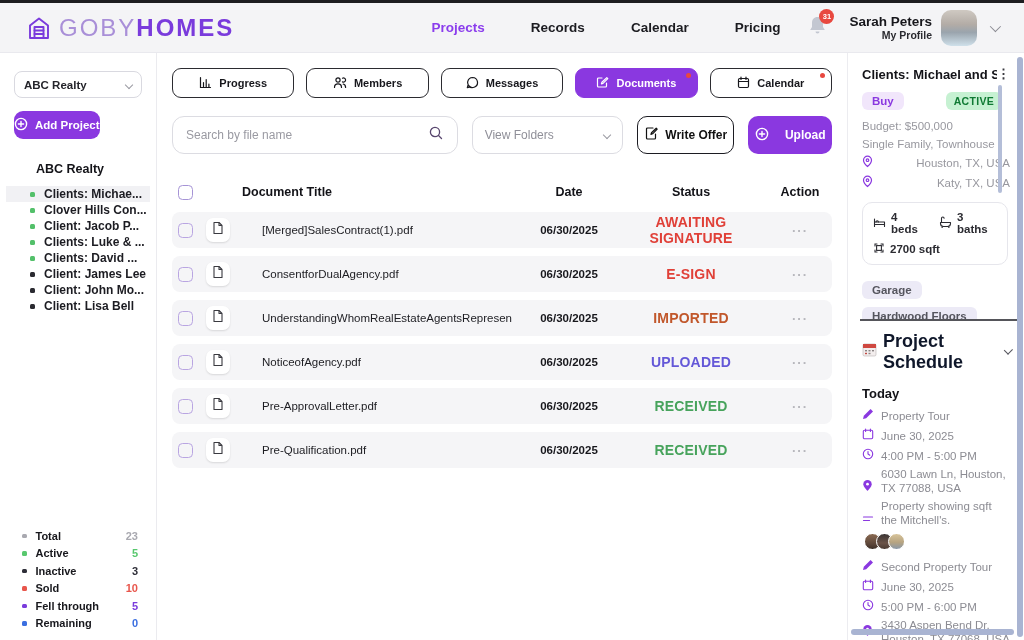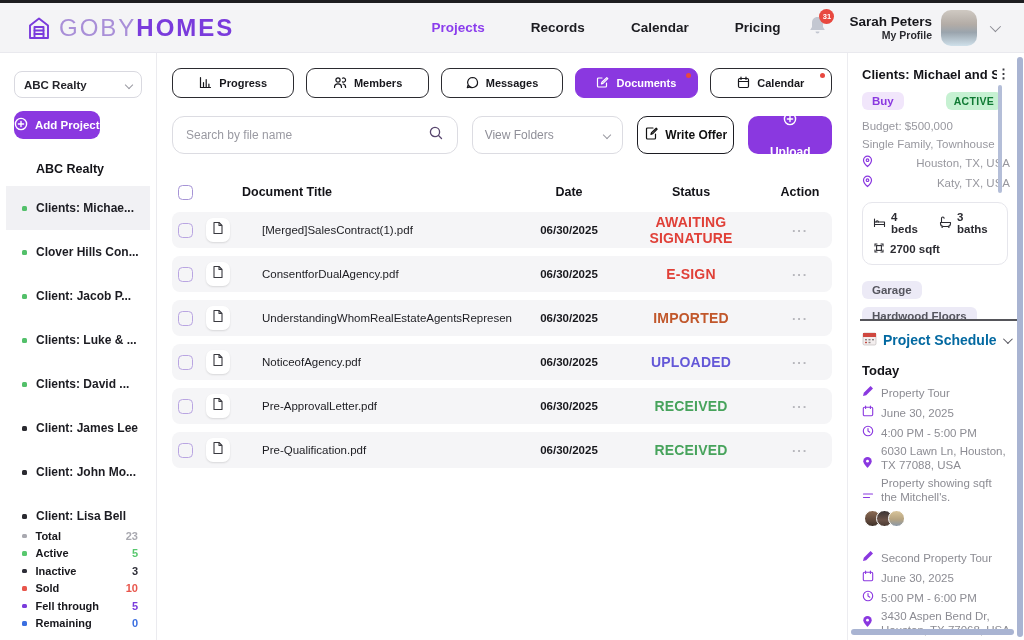--- a/index.html
+++ b/index.html
@@ -27,21 +27,21 @@
   .avatar { width:36px; height:36px; border-radius:10px; background:linear-gradient(180deg,#cfc9c2 0%,#b3aca6 40%,#9aa4ad 62%,#cfe0ea 100%); }
   .chev-down { width:8px; height:8px; border-right:1.6px solid #8b8b93; border-bottom:1.6px solid #8b8b93; transform:rotate(45deg) translateY(-2px); margin-left:4px; }
 
   
   .sidebar { position:absolute; top:53px; left:0; width:157px; bottom:0; background:#fff; border-right:1px solid #ebebef; }
   .realty-select { margin:18px 14px 0 14px; height:27px; border:1px solid #d9d9e0; border-radius:8px; background:#fff; display:flex; align-items:center; padding:0 9px; font-size:11.5px; font-weight:600; color:#25252b; cursor:pointer; }
   .realty-select .sel-chev { margin-left:auto; width:6px; height:6px; border-right:1.4px solid #9a9aa2; border-bottom:1.4px solid #9a9aa2; transform:rotate(45deg); }
   .add-project { margin:13px 14px 0 14px; height:28px; border:none; border-radius:9px; background:#8a38e0; color:#fff; font-size:11.5px; font-weight:700; display:flex; align-items:center; justify-content:center; gap:7px; cursor:pointer; font-family:inherit; }
   .group-title { margin:23px 0 0 36px; font-size:12.5px; font-weight:800; color:#131318; }
   .client-list { margin-top:10px; }
-  .client-item { display:flex; align-items:center; height:44px; margin:0 6px; padding-left:16px; border-radius:0; cursor:pointer; }
+  .client-item { display:flex; align-items:center; height:16px; margin:0 6px; padding-left:24px; border-radius:0; cursor:pointer; }
   .client-item.selected { background:#f1f1f4; }
   .client-dot { width:5px; height:5px; border-radius:1.5px; margin-right:9px; flex:0 0 auto; }
   .client-label { font-size:12px; font-weight:700; color:#1c1c22; white-space:nowrap; overflow:hidden; }
   .stats { position:absolute; bottom:8px; left:0; right:0; }
   .stat-row { display:flex; align-items:center; height:17.5px; padding:0 18px 0 22px; }
   .stat-dot { width:4.5px; height:4.5px; border-radius:1.5px; margin-right:9px; flex:0 0 auto; }
   .stat-label { font-size:11px; font-weight:700; color:#17171c; }
   .stat-value { margin-left:auto; font-size:11px; font-weight:700; }
 
   
@@ -50,21 +50,21 @@
   .tab { flex:1; height:30px; border:1.2px solid #2b2b30; border-radius:9px; background:#fff; display:flex; align-items:center; justify-content:center; gap:7px; font-size:11px; font-weight:700; color:#17171c; cursor:pointer; position:relative; font-family:inherit; }
   .tab.active { background:#8a38e0; border-color:#8a38e0; color:#fff; }
   .tab-dot { position:absolute; top:4px; right:6px; width:5px; height:5px; border-radius:50%; background:#e8483f; }
   .filter-row { display:flex; align-items:flex-start; margin-top:18px; gap:14px; }
   .search-box { width:287px; height:38px; border:1px solid #dcdce2; border-radius:12px; display:flex; align-items:center; padding:0 13px; background:#fff; }
   .search-box input { border:none; outline:none; flex:1; font-size:12px; color:#3a3a40; font-family:inherit; background:transparent; }
   .search-box input::placeholder { color:#9a9aa2; }
   .folders-select { width:152px; height:38px; border:1px solid #dcdce2; border-radius:10px; display:flex; align-items:center; padding:0 12px; font-size:12px; font-weight:500; color:#8f8f98; cursor:pointer; }
   .folders-select .sel-chev { margin-left:auto; width:6px; height:6px; border-right:1.4px solid #9a9aa2; border-bottom:1.4px solid #9a9aa2; transform:rotate(45deg); }
   .write-offer { margin-left:auto; width:98px; height:38px; border:1.6px solid #1c1c22; border-radius:10px; background:#fff; display:flex; align-items:center; justify-content:center; gap:6px; font-size:12px; font-weight:700; color:#111; cursor:pointer; font-family:inherit; }
-  .upload-btn { width:84px; height:38px; border:none; border-radius:10px; background:#8a38e0; color:#fff; display:flex; align-items:center; justify-content:center; gap:16px; font-size:12px; font-weight:700; cursor:pointer; font-family:inherit;flex-direction:column; }
+  .upload-btn { width:84px; height:38px; border:none; border-radius:10px; background:#8a38e0; color:#fff; display:flex; align-items:center; justify-content:center; gap:16px; font-size:12px; font-weight:700; cursor:pointer; font-family:inherit; }
 
   .doc-grid { display:grid; grid-template-columns:16px 24px 1fr 90px 130px 64px; column-gap:12px; align-items:center; padding-left:6px; }
   .table-head { margin-top:26px; height:24px; }
   .th { font-size:12.5px; font-weight:800; color:#131318; }
   .th.c, .td.c { text-align:center; }
   .checkbox { width:15px; height:15px; border:1.5px solid #b9a5e2; border-radius:4.5px; background:transparent; cursor:pointer; }
   .doc-row { height:36px; background:#f5f5f7; border-radius:8px; margin-top:8px; }
   .file-chip { width:24px; height:24px; background:#fff; border-radius:7px; box-shadow:0 1px 2px rgba(0,0,0,0.12); display:flex; align-items:center; justify-content:center; }
   .doc-title { font-size:11.5px; font-weight:500; color:#1d1d22; white-space:nowrap; overflow:hidden;padding-left:20px; }
   .doc-date { font-size:11.5px; font-weight:700; color:#17171c; text-align:center; }
@@ -83,31 +83,31 @@
   .loc-line { display:flex; align-items:center; gap:6px; margin-top:5px; font-size:11.5px; font-weight:500; color:#98989f;justify-content:space-between; }
   .specs-card { margin-top:12px; border:1px solid #e6e6ec; border-radius:10px; padding:8px 10px; width:146px; }
   .specs-row { display:flex; align-items:center; gap:12px; }
   .spec { display:flex; align-items:center; gap:5px; font-size:11.5px; font-weight:700; color:#2b2b31; }
   .specs-row + .specs-row { margin-top:7px; }
   .chip { display:inline-block; background:#eceaf6; border-radius:6px; padding:3px 10px; font-size:11.5px; font-weight:700; color:#55555e; }
   .chip-garage { margin-top:16px; }
   .chip-clip-wrap { height:13px; overflow:hidden; margin-top:7px; }
   .panel-divider { height:1.5px; background:#55555a; margin:0 0 0 -2px; width:158px; }
   .sched-head { display:flex; align-items:center; gap:6px; margin-top:10px; }
-  .sched-title { font-size:14px; font-weight:800; color:#0369a1; }
+  .sched-title { font-size:18px; font-weight:800; color:#0f172a; }
   .sched-chev { margin-left:auto; width:7px; height:7px; border-right:1.6px solid #55555e; border-bottom:1.6px solid #55555e; transform:rotate(45deg) translateY(-2px); cursor:pointer; }
   .today-label { font-size:13px; font-weight:800; color:#131318; margin-top:13px; }
   .ev-line { display:flex; align-items:flex-end; gap:6px; margin-top:4px; font-size:11.5px; font-weight:500; color:#8c8c93; line-height:14px; }
   .ev-line .ic { flex:0 0 13px; padding-top:1px; }
   .ev-avatars { display:flex; margin:6px 0 8px 2px; }
   .ev-av { width:17px; height:17px; border-radius:50%; border:1.5px solid #fff; margin-right:-5px; }
   .av1 { background:linear-gradient(180deg,#8a6a52 0%,#5a4438 70%,#3c2f27 100%); }
   .av2 { background:linear-gradient(180deg,#3a3434 0%,#6b5348 60%,#4a3a32 100%); }
   .av3 { background:linear-gradient(180deg,#d8c49a 0%,#b7a481 55%,#8a98a8 100%); }
-  .ev-gap { margin-top:22px; }
+  .ev-gap { margin-top:8px; }
 
   .inner-scrollbar { position:absolute; top:32px; right:22px; width:4.5px; height:108px; border-radius:3px; background:#b4bed8; }
   .panel-hscroll { position:absolute; bottom:5px; left:3px; width:163px; height:6px; border-radius:3px; background:#a9b4d2; }
   .page-vscroll { position:absolute; top:57px; right:1px; width:6px; bottom:3px; border-radius:3px; background:#a9b4d2; z-index:60; }
 </style>
 </head>
 <body>
 
 <div class="topline"></div>
 

